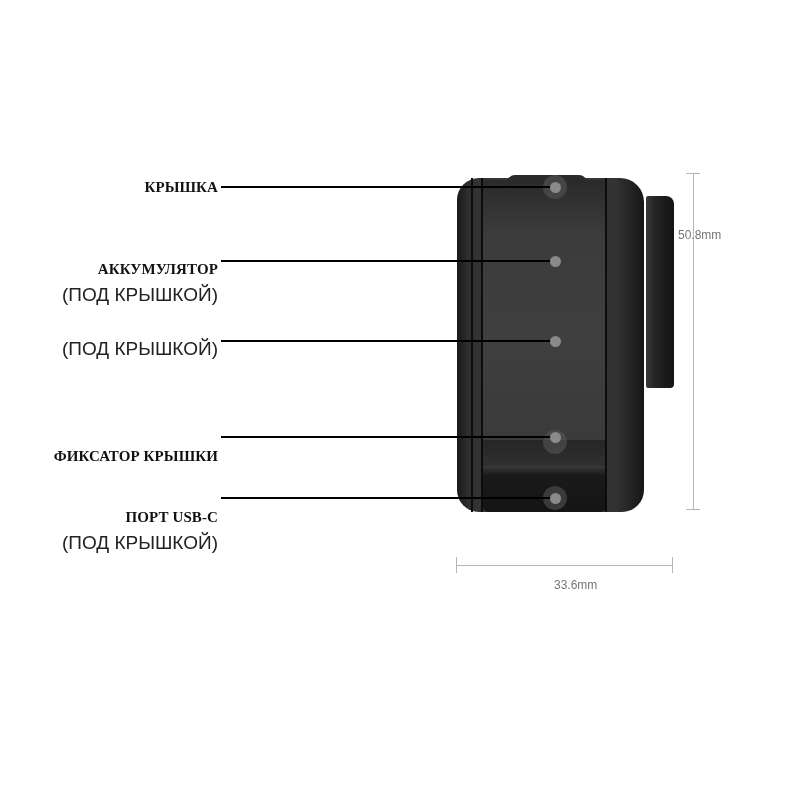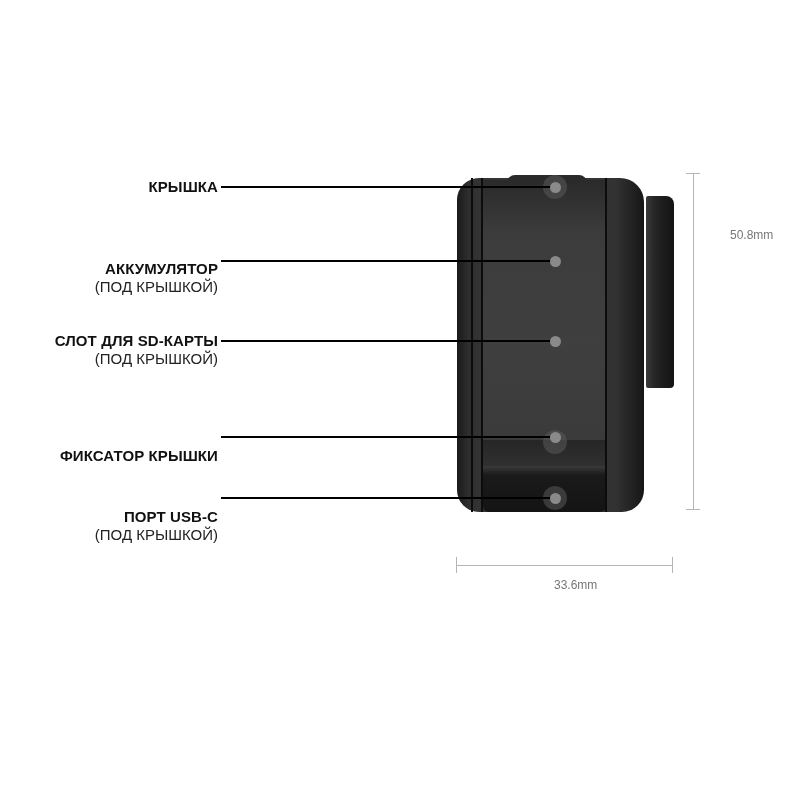--- a/index.html
+++ b/index.html
@@ -1,20 +1,20 @@
 <!DOCTYPE html>
 <html><head>
   <meta charset="utf-8">
   <style>
     html, body { margin: 0; padding: 0; background: #ffffff; }
     body { width: 798px; height: 798px; position: relative; overflow: hidden;
            font-family: "Liberation Sans", sans-serif; }
     .label { position: absolute; right: 580px; text-align: right; color: #111; white-space: nowrap; }
-    .label .title { font-weight: bold; font-size: 15px; line-height: 18px; letter-spacing: 0.1px; }
-    .label .sub { font-size: 15px; line-height: 18px; color: #222; }
+    .label .title { font-weight: bold; font-size: 15px; line-height: 18px; letter-spacing: 0.1px; font-family: Liberation Serif, serif; }
+    .label .sub { font-size: 19px; line-height: 18px; color: #222; margin-top: 8px; }
     .leader { position: absolute; left: 221px; height: 2px; background: #000; z-index: 5; }
     .dot { position: absolute; width: 11px; height: 11px; border-radius: 50%; background: #8a8a8a; z-index: 6; }
     .dot-ring { position: absolute; width: 24px; height: 24px; border-radius: 50%; background: rgba(90,90,90,0.55); z-index: 4; }
 
     .camera-body { position: absolute; left: 457px; top: 178px; width: 187px; height: 334px;
                    border-radius: 22px 24px 22px 22px;
                    background: linear-gradient(90deg, #1a1a1a 0%, #2e2e2e 6%, #333 12%, #3a3a3a 50%, #323232 85%, #1e1e1e 96%, #151515 100%); }
     .camera-body .seam { position: absolute; top: 0; bottom: 0; width: 2px; background: #0c0c0c; }
     .camera-body .door { position: absolute; left: 26px; right: 38px; top: 2px; height: 270px;
                    background: linear-gradient(180deg, #2a2a2a 0%, #3c3c3c 20%, #3f3f3f 60%, #3a3a3a 100%); }
@@ -25,21 +25,21 @@
                    border-radius: 0 0 6px 6px; }
     .camera-body .top-hump { position: absolute; left: 50px; width: 80px; top: -3px; height: 8px;
                    border-radius: 8px 8px 0 0; background: #2a2a2a; }
     .lens { position: absolute; left: 646px; top: 196px; width: 28px; height: 192px;
             border-radius: 2px 8px 4px 2px;
             background: linear-gradient(90deg, #3a3a3a 0%, #262626 30%, #1a1a1a 70%, #141414 100%); }
 
     .dim-v { position: absolute; left: 693px; top: 173px; width: 1px; height: 336px; background: #b5b5b5; }
     .dim-v-cap-top { position: absolute; left: 686px; top: 173px; width: 14px; height: 1px; background: #b5b5b5; }
     .dim-v-cap-bot { position: absolute; left: 686px; top: 509px; width: 14px; height: 1px; background: #b5b5b5; }
-    .dim-v-label { position: absolute; left: 730px; top: 228px; font-size: 12px; color: #777; }
+    .dim-v-label { position: absolute; left: 678px; top: 228px; font-size: 12px; color: #777; }
 
     .dim-h { position: absolute; left: 456px; top: 565px; width: 216px; height: 1px; background: #b5b5b5; }
     .dim-h-cap-l { position: absolute; left: 456px; top: 557px; width: 1px; height: 16px; background: #b5b5b5; }
     .dim-h-cap-r { position: absolute; left: 672px; top: 557px; width: 1px; height: 16px; background: #b5b5b5; }
     .dim-h-label { position: absolute; left: 538px; top: 578px; font-size: 12px; color: #777; margin-left: 16px; }
   </style>
 </head>
 <body>
 
 <div class="camera-body">
@@ -69,21 +69,20 @@
 <div class="leader" style="top:497px; width:331px;"></div>
 
 <div class="label" style="top:178px;">
   <div class="title">КРЫШКА</div>
 </div>
 <div class="label" style="top:260px;">
   <div class="title">АККУМУЛЯТОР</div>
   <div class="sub">(ПОД КРЫШКОЙ)</div>
 </div>
 <div class="label" style="top:332px;">
-  <div class="title">СЛОТ ДЛЯ SD-КАРТЫ</div>
   <div class="sub">(ПОД КРЫШКОЙ)</div>
 </div>
 <div class="label" style="top:447px;">
   <div class="title">ФИКСАТОР КРЫШКИ</div>
 </div>
 <div class="label" style="top:508px;">
   <div class="title">ПОРТ USB-C</div>
   <div class="sub">(ПОД КРЫШКОЙ)</div>
 </div>
 

